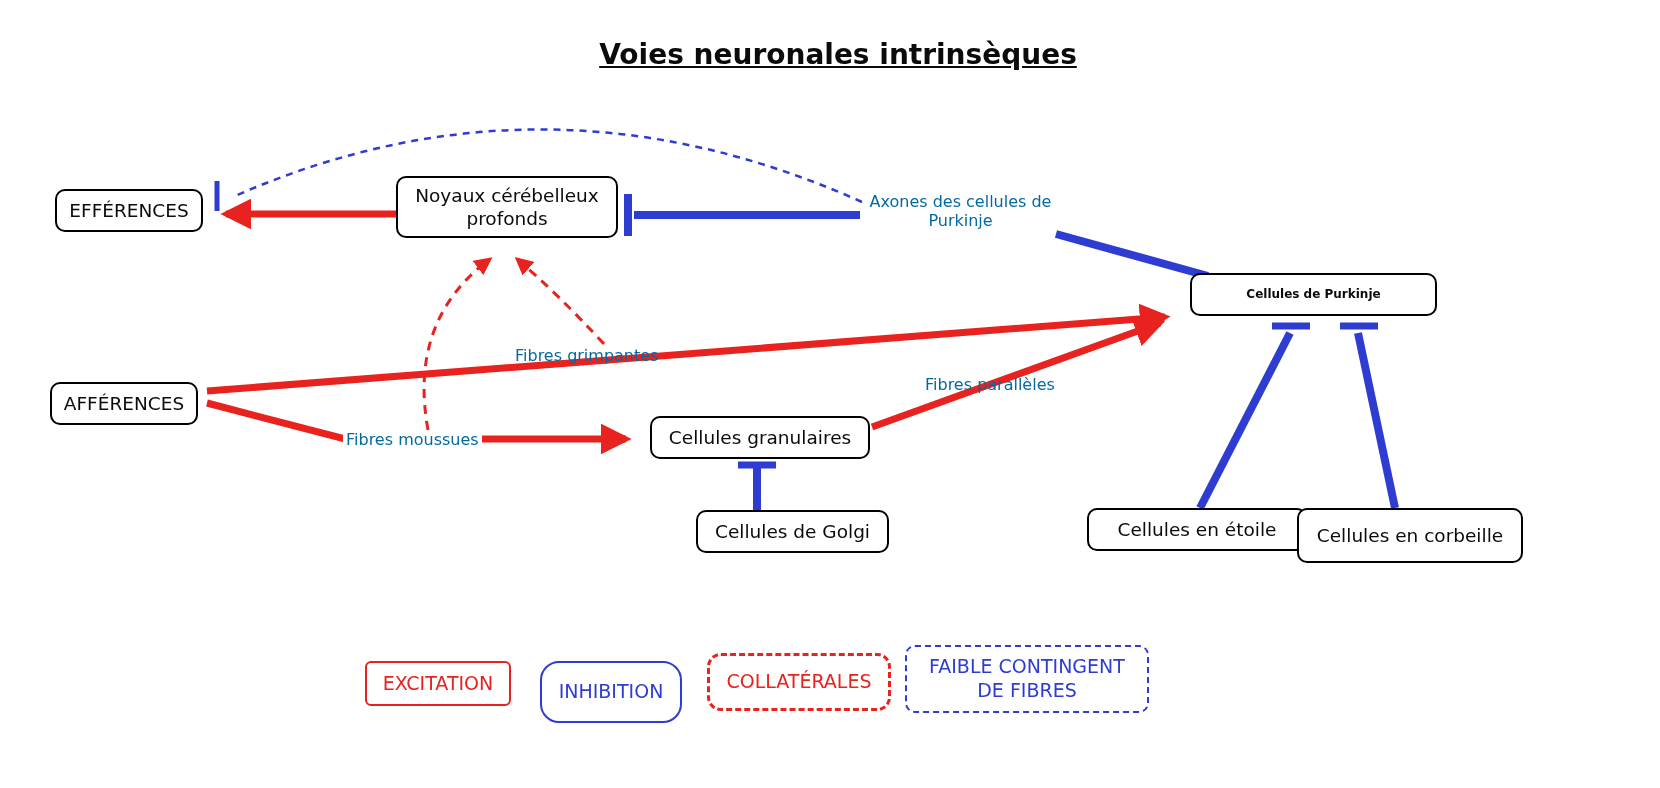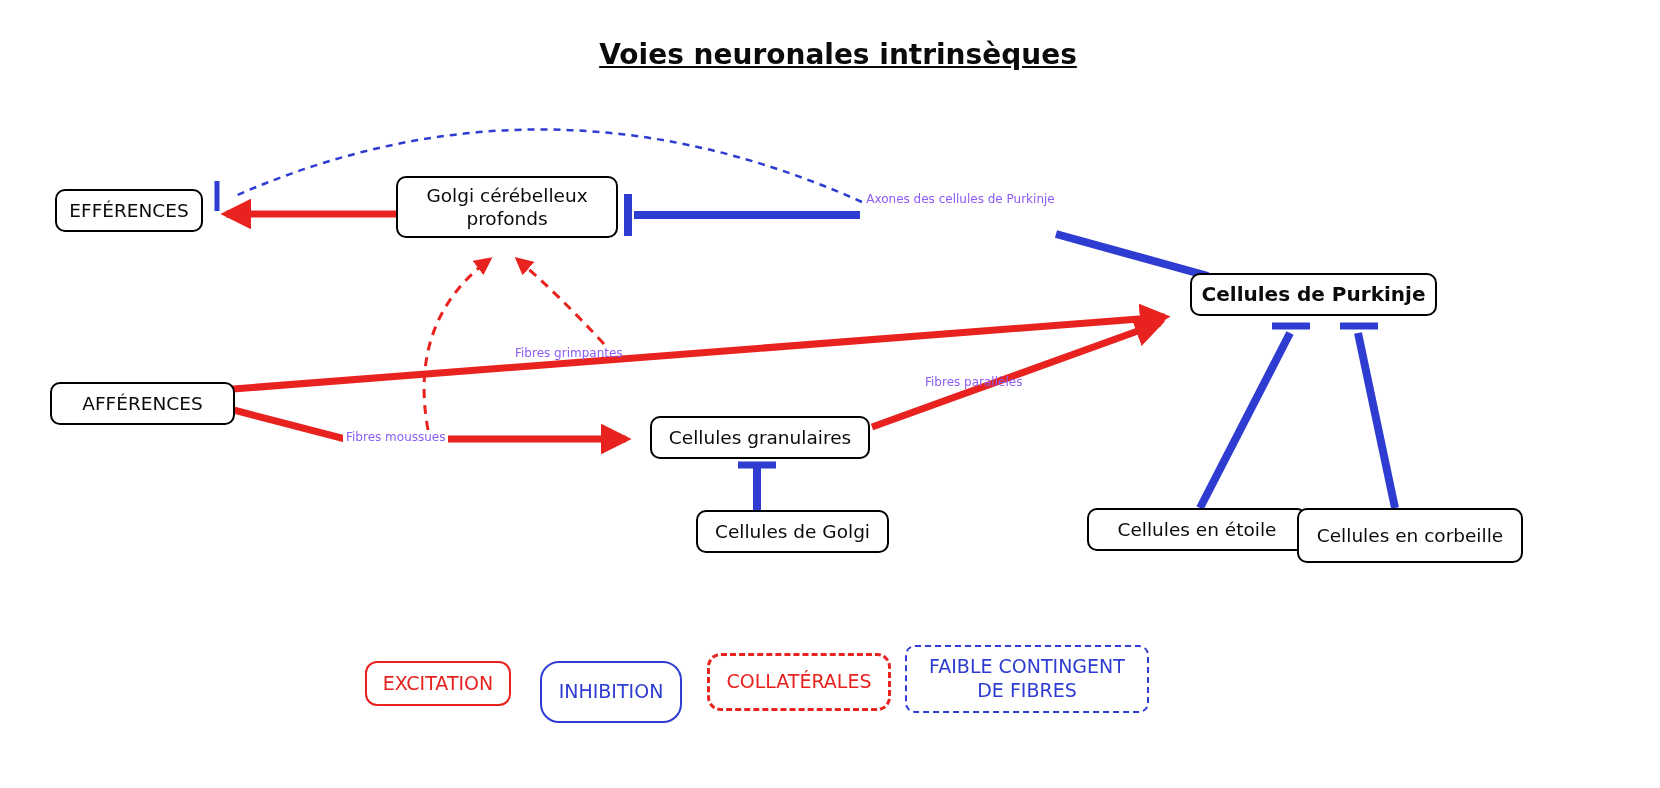--- a/index.html
+++ b/index.html
@@ -19,31 +19,31 @@
   .mk-red{fill:var(--excitation);}
   .title{
     position:absolute;left:0;top:38px;width:1600px;text-align:center;
     font-size:28px;font-weight:bold;text-decoration:underline;color:#0b0b0b;margin-left:38px;
   }
   .node{
     position:absolute;border:2.5px solid var(--ink);border-radius:10px;background:var(--bg);
     display:flex;align-items:center;justify-content:center;text-align:center;
     font-size:18.5px;color:#0b0b0b;line-height:1.25;box-sizing:border-box;padding:2px 8px;
   }
-  .node.bold{font-weight:bold;font-size:20px;}
+  .node.bold{font-weight:bold;font-size:12px;}
   .flabel{
-    position:absolute;font-size:12px;color:#8b5cf6;white-space:nowrap;line-height:1.2;
+    position:absolute;font-size:16px;color:#0369a1;white-space:nowrap;line-height:1.2;
   }
   .flabel.center{text-align:center;white-space:normal;}
   .flabel.whitebg{background:var(--bg);padding:0 3px;}
   .legend-box{
     position:absolute;display:flex;align-items:center;justify-content:center;text-align:center;
     box-sizing:border-box;font-size:19px;line-height:1.25;background:var(--bg);
   }
-  .legend-box.red{color:var(--excitation);border:2px solid var(--excitation);border-radius:12px;}
+  .legend-box.red{color:var(--excitation);border:2px solid var(--excitation);border-radius:6px;}
   .legend-box.blue{color:var(--inhibition);border:2px solid var(--inhibition);border-radius:12px;}
   .legend-box.red-dash{color:var(--excitation);border:3px dashed var(--excitation);border-radius:14px;}
   .legend-box.blue-dash{color:var(--inhibition);border:2px dashed var(--inhibition);border-radius:10px;}
 </style>
 </head>
 <body>
 
 <div id="stage">
 
   <svg id="connector-layer" viewBox="0 0 1660 788" xmlns="http://www.w3.org/2000/svg">
@@ -82,23 +82,23 @@
     <line x1="1340" y1="326" x2="1378" y2="326" class="stroke-blue" stroke-width="7"></line>
 
     <line x1="757" y1="510" x2="757" y2="468" class="stroke-blue" stroke-width="8"></line>
     <line x1="738" y1="465" x2="776" y2="465" class="stroke-blue" stroke-width="7"></line>
   </svg>
 
   <div class="title">Voies neuronales intrinsèques</div>
 
   <div class="node" style="left:55px;top:189px;width:148px;height:43px;">EFFÉRENCES</div>
 
-  <div class="node" style="left:396px;top:176px;width:222px;height:62px;">Golgi cérébelleux profonds</div>
+  <div class="node" style="left:396px;top:176px;width:222px;height:62px;">Noyaux cérébelleux profonds</div>
 
-  <div class="node" style="left:50px;top:382px;width:185px;height:43px;">AFFÉRENCES</div>
+  <div class="node" style="left:50px;top:382px;width:148px;height:43px;">AFFÉRENCES</div>
 
   <div class="node" style="left:650px;top:416px;width:220px;height:43px;">Cellules granulaires</div>
 
   <div class="node" style="left:660px;top:510px;width:193px;height:43px;margin-left:36px;">Cellules de Golgi</div>
 
   <div class="node bold" style="left:1190px;top:273px;width:247px;height:43px;">Cellules de Purkinje</div>
 
   <div class="node" style="left:1087px;top:508px;width:220px;height:43px;">Cellules en étoile</div>
 
   <div class="node" style="left:1297px;top:508px;width:226px;height:55px;">Cellules en corbeille</div>

